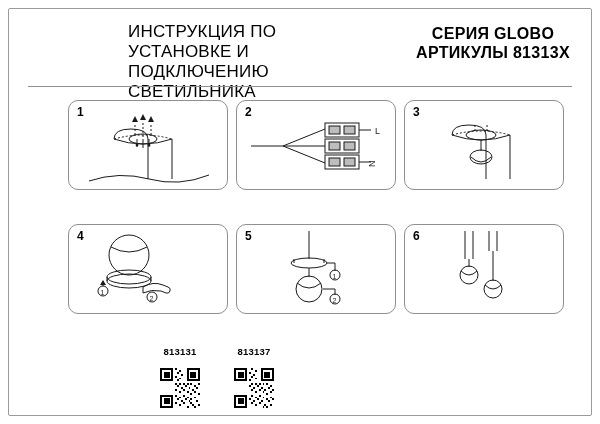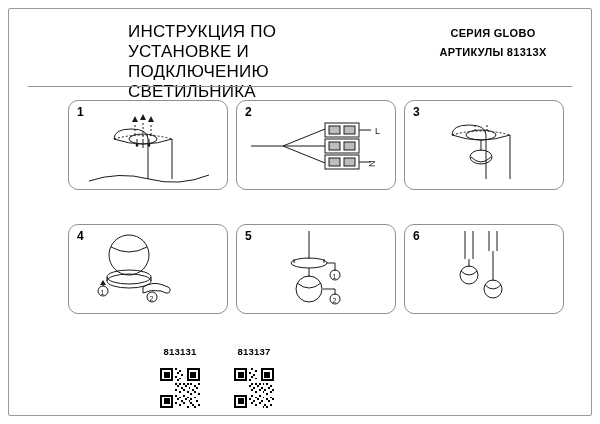--- a/index.html
+++ b/index.html
@@ -48,21 +48,21 @@
     margin-left: 12px;
   }
   .series-block {
     position: absolute;
     left: 380px;
     top: 2px;
     width: 170px;
     text-align: center;
   }
   .series-line {
-    font-size: 11px;
+    font-size: 16px;
     font-weight: bold;
     line-height: 19px;
     color: #000000;
     letter-spacing: 0.3px;
   }
   .hrule {
     position: absolute;
     left: 28px;
     top: 86px;
     width: 544px;

